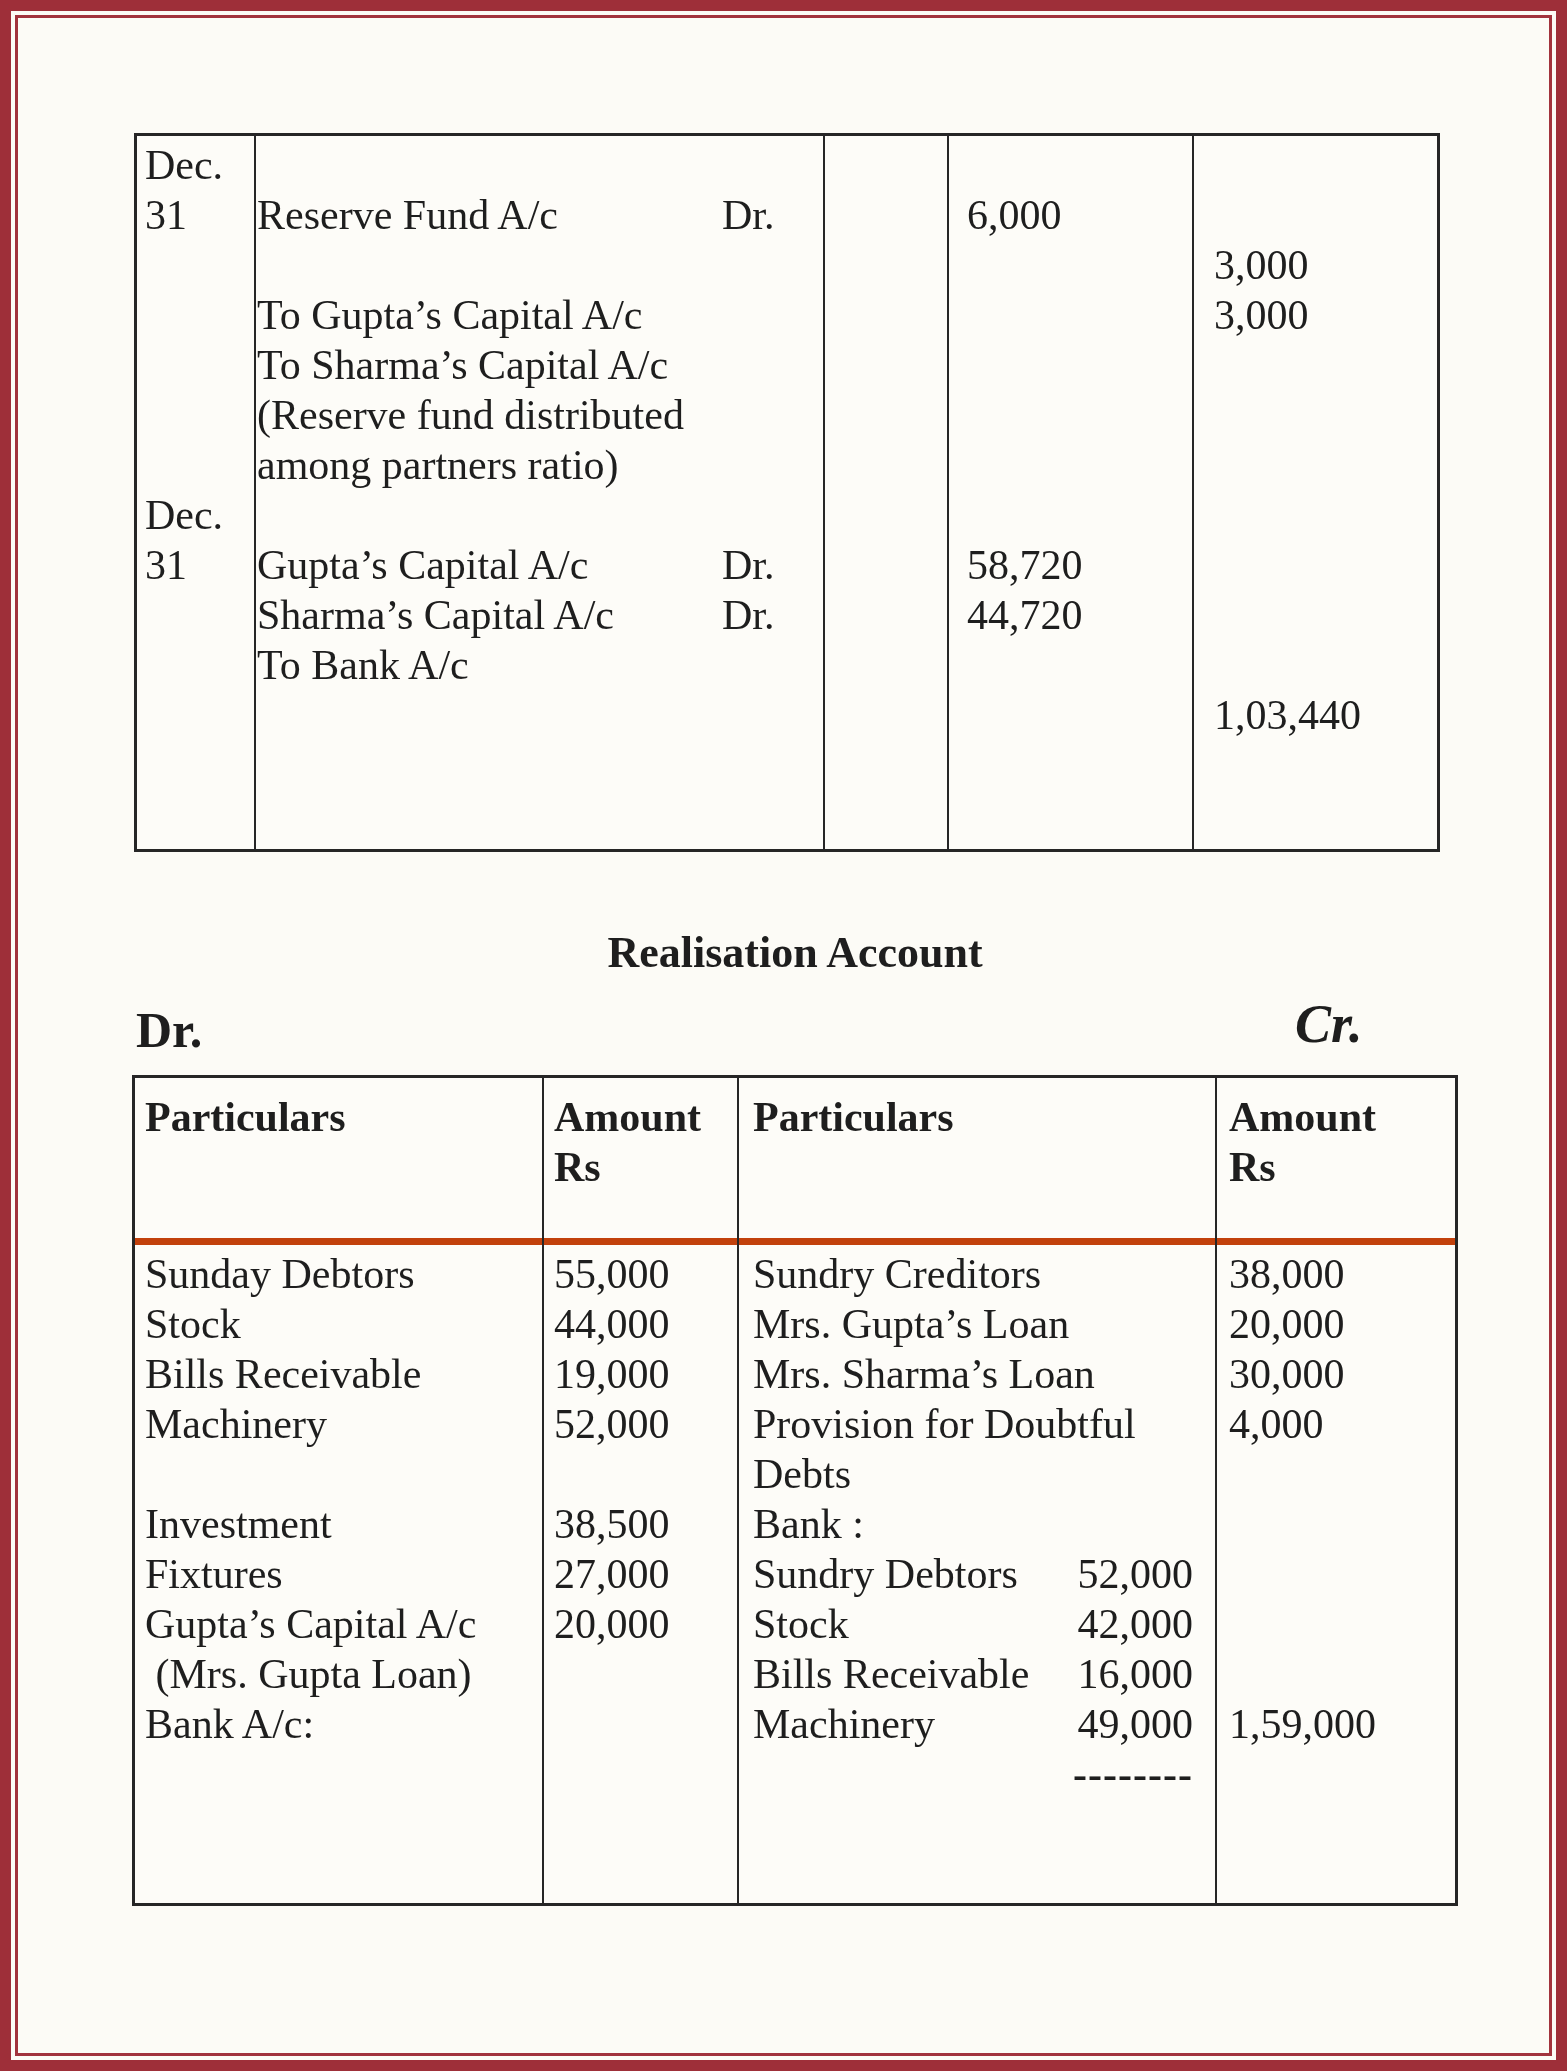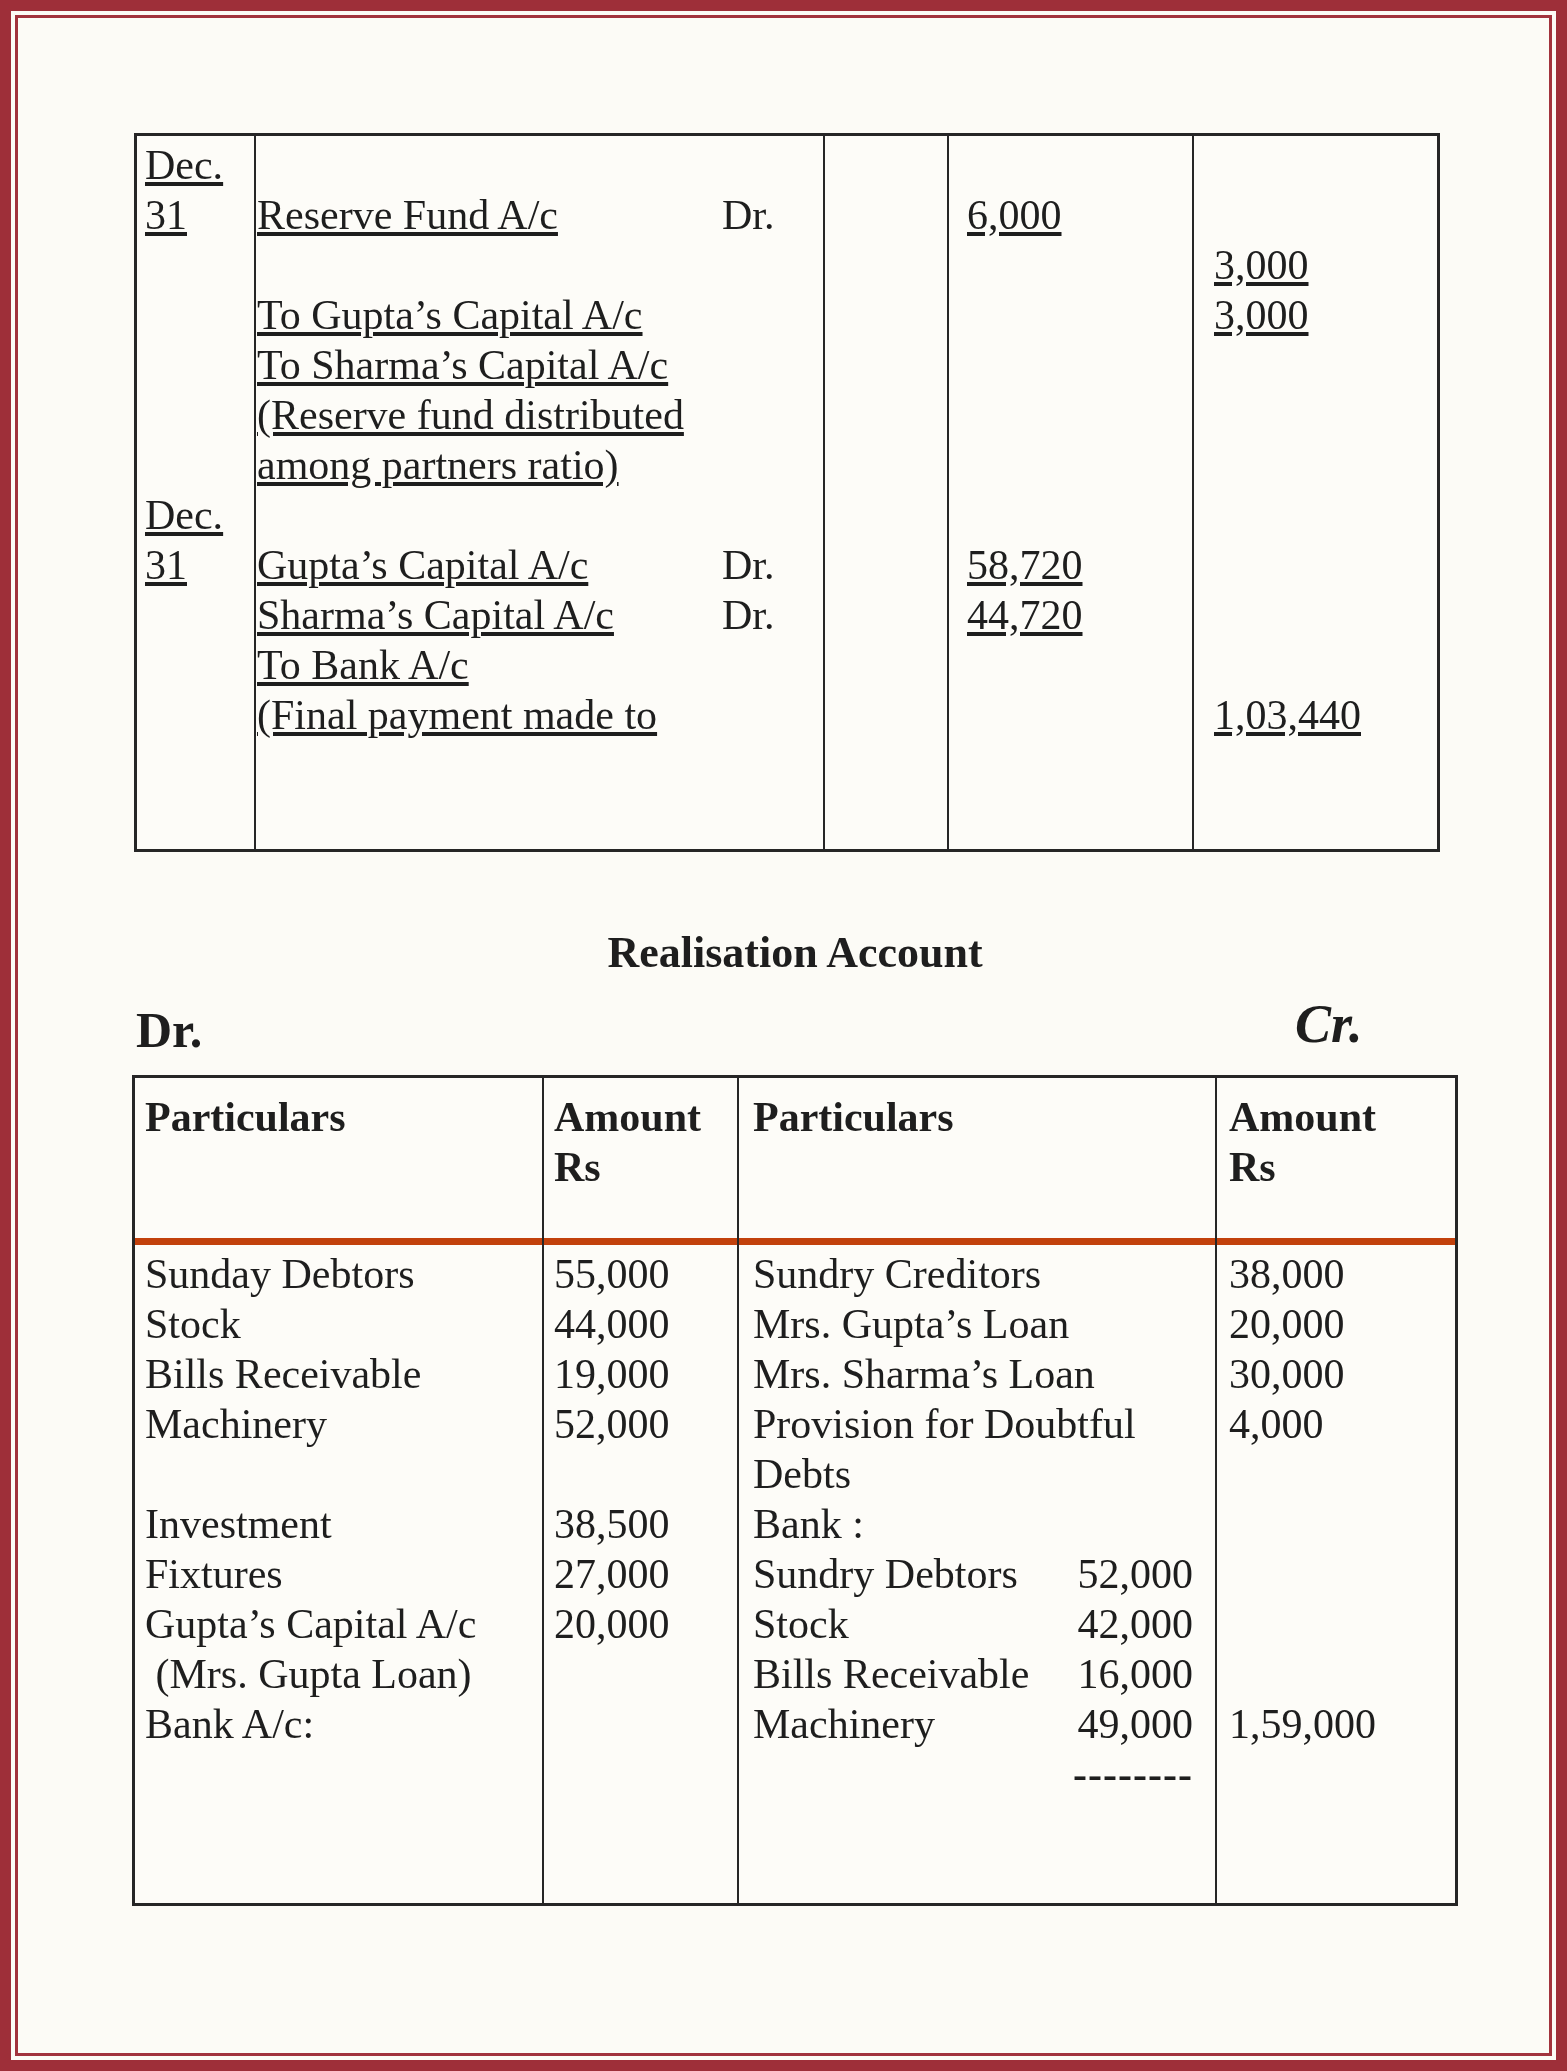--- a/index.html
+++ b/index.html
@@ -17,21 +17,21 @@
 
   
   .jtable{
     position:absolute;left:134px;top:133px;width:1306px;height:719px;
     border:3px solid #262626;box-sizing:border-box;
     display:grid;grid-template-columns:117px 569px 124px 245px auto;
     background:#fdfcf8;
   }
   .jcol{box-sizing:border-box;border-left:2px solid #262626;padding-top:4px;overflow:hidden;}
   .jcol:first-child{border-left:none;}
-  .jline{height:50px;line-height:50px;font-size:42px;white-space:pre;position:relative;text-decoration:underline;}
+  .jline{height:50px;line-height:50px;font-size:42px;white-space:pre;position:relative;}
   .jc-date .jline{padding-left:8px;}
   .jc-part .jline{padding-left:1px;}
   .jc-debit .jline{padding-left:18px;}
   .jc-credit .jline{padding-left:20px;}
   .drm{position:absolute;left:466px;top:0;}
 
   
   .acct-title{
     position:absolute;left:132px;top:929px;width:1326px;
     text-align:center;font-size:44px;font-weight:bold;line-height:48px;
@@ -92,21 +92,20 @@
     <div class="jline"><span>Reserve Fund A/c</span><span class="drm">Dr.</span></div>
     <div class="jline"><span></span><span class="drm"></span></div>
     <div class="jline"><span>To Gupta’s Capital A/c</span><span class="drm"></span></div>
     <div class="jline"><span>To Sharma’s Capital A/c</span><span class="drm"></span></div>
     <div class="jline"><span>(Reserve fund distributed</span><span class="drm"></span></div>
     <div class="jline"><span>among partners ratio)</span><span class="drm"></span></div>
     <div class="jline"><span></span><span class="drm"></span></div>
     <div class="jline"><span>Gupta’s Capital A/c</span><span class="drm">Dr.</span></div>
     <div class="jline"><span>Sharma’s Capital A/c</span><span class="drm">Dr.</span></div>
     <div class="jline"><span>To Bank A/c</span><span class="drm"></span></div>
-    <div class="jline"><span>(Final payment made to</span><span class="drm"></span></div>
   </div>
   <div class="jcol jc-lf"></div>
   <div class="jcol jc-debit">
     <div class="jline"></div>
     <div class="jline">6,000</div>
     <div class="jline"></div>
     <div class="jline"></div>
     <div class="jline"></div>
     <div class="jline"></div>
     <div class="jline"></div>

